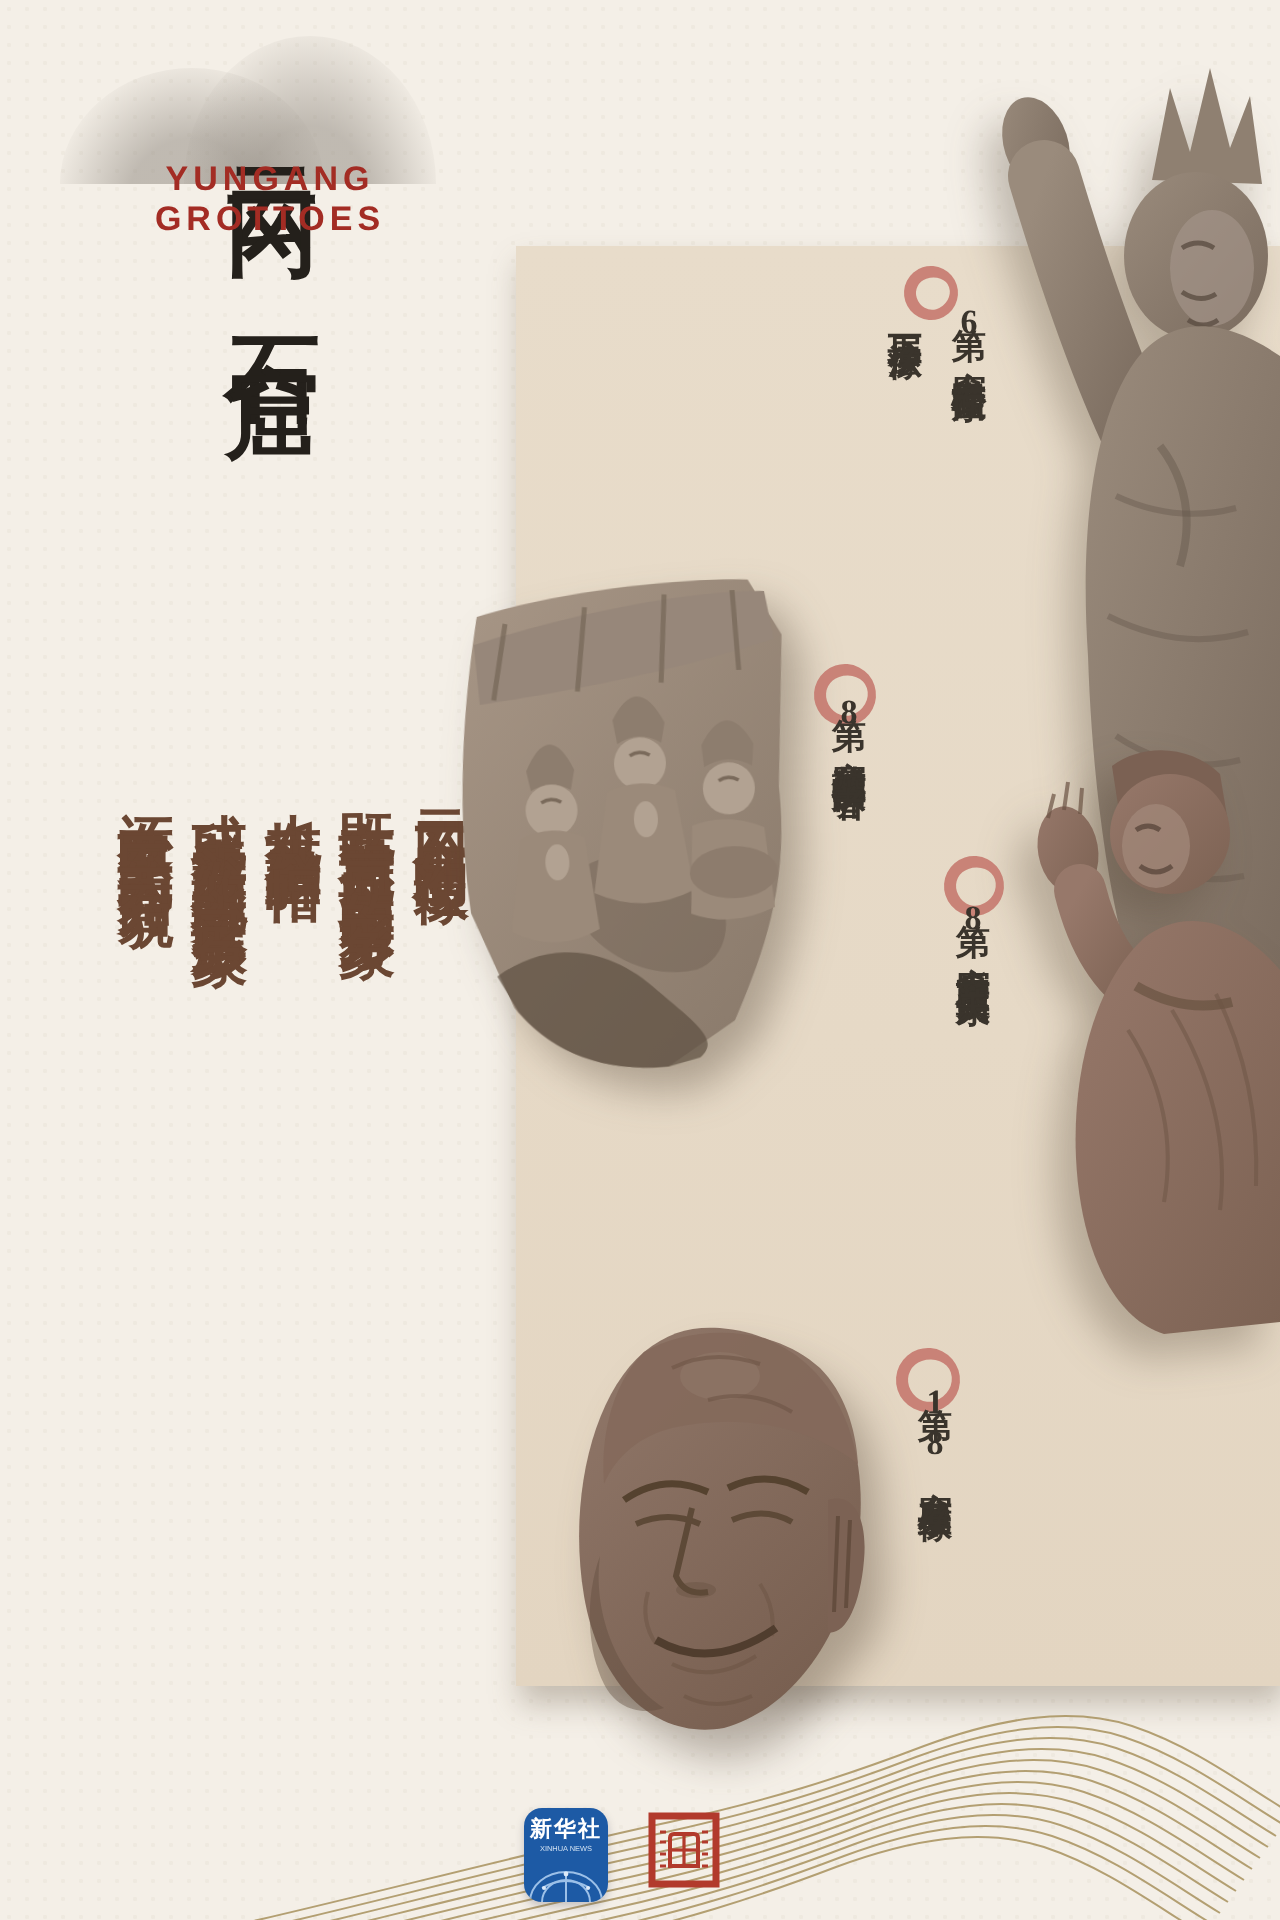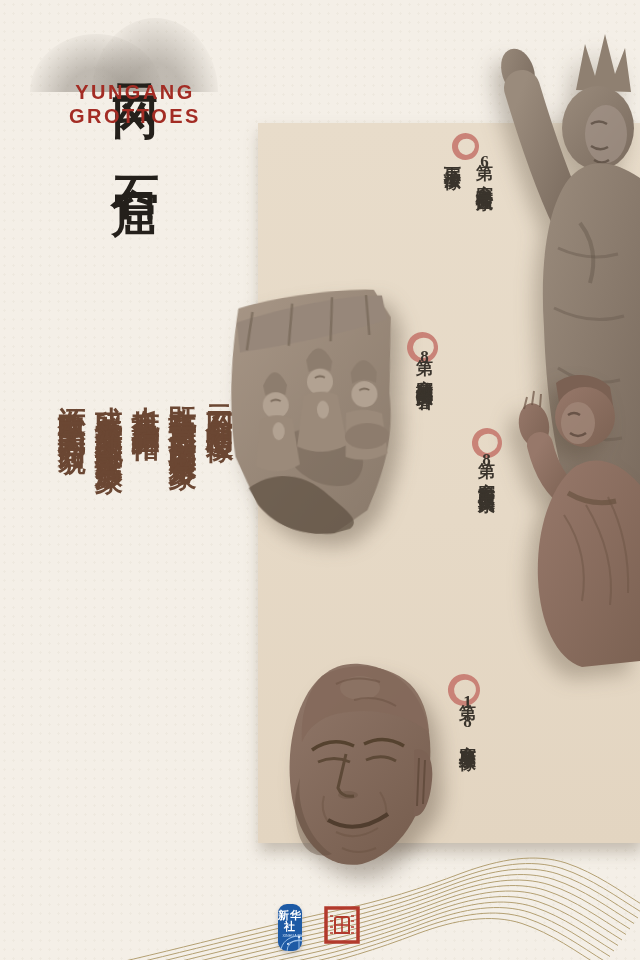--- a/index.html
+++ b/index.html
@@ -15,21 +15,21 @@
   .hill{position:absolute;border-radius:50% 50% 6px 6px / 100% 100% 0 0;
     background:radial-gradient(ellipse at 50% 120%, rgba(140,133,124,0.50) 35%, rgba(140,133,124,0.18) 62%, rgba(140,133,124,0) 78%);}
   .hill1{left:30px;top:34px;width:132px;height:58px;}
   .hill2{left:92px;top:18px;width:126px;height:74px;}
 
   
   .title-wrap{position:absolute;left:72px;top:48px;width:126px;display:flex;flex-direction:column;align-items:center;}
   .title-hanzi{writing-mode:vertical-rl;text-orientation:upright;font-size:48px;line-height:1;
     letter-spacing:10px;font-weight:700;color:#24201b;}
   .title-latin{margin:12px 0 10px;text-align:center;color:#a32c24;
-    font-family:"Liberation Sans", sans-serif;font-weight:700;font-size:20px;
+    font-family:"Liberation Sans", sans-serif;font-weight:700;font-size:17px;
     letter-spacing:2.5px;line-height:1.2;white-space:nowrap;}
 
   
   .intro{position:absolute;left:45px;top:384px;height:500px;width:192px;
     writing-mode:vertical-rl;text-orientation:upright;
     font-size:28px;font-weight:700;letter-spacing:4px;line-height:1.32;color:#6b4733;}
 
   
   .panel{position:absolute;left:258px;top:123px;width:382px;height:720px;
     background:linear-gradient(180deg,#e8dcca 0%,#e6d9c6 55%,#e3d5c1 100%);
@@ -48,21 +48,21 @@
   .cap-ring{position:absolute;border-radius:50%;box-sizing:border-box;
     border:5px solid rgba(197,118,108,0.88);border-width:6px 4px 5px 6px;transform:rotate(-18deg);}
   .cap-col{position:absolute;writing-mode:vertical-rl;text-orientation:upright;
     text-combine-upright:digits 2;font-size:17px;font-weight:600;letter-spacing:1.5px;
     line-height:1;color:#3a342c;white-space:nowrap;}
 
   
   .waves{position:absolute;left:0;top:845px;}
 
   
-  .xinhua-logo{position:absolute;left:278px;top:904px;width:24px;height:47px;
+  .xinhua-logo{position:absolute;left:262px;top:904px;width:42px;height:47px;
     background:#1d5aa5;border-radius:9px;overflow:hidden;box-shadow:0 2px 4px rgba(60,60,80,0.25);}
   .xh-name{color:#ffffff;font-size:11px;font-weight:700;text-align:center;margin-top:6px;
     letter-spacing:1px;line-height:1;}
   .xh-sub{color:#cfe0f2;font-size:6px;text-align:center;transform:scale(0.62);
     transform-origin:center top;margin-top:2px;white-space:nowrap;
     font-family:"Liberation Sans", sans-serif;}
   .xh-globe{position:absolute;left:0;bottom:0;}
   .seal-logo{position:absolute;left:324px;top:906px;width:36px;height:38px;}
 </style>
 </head>

